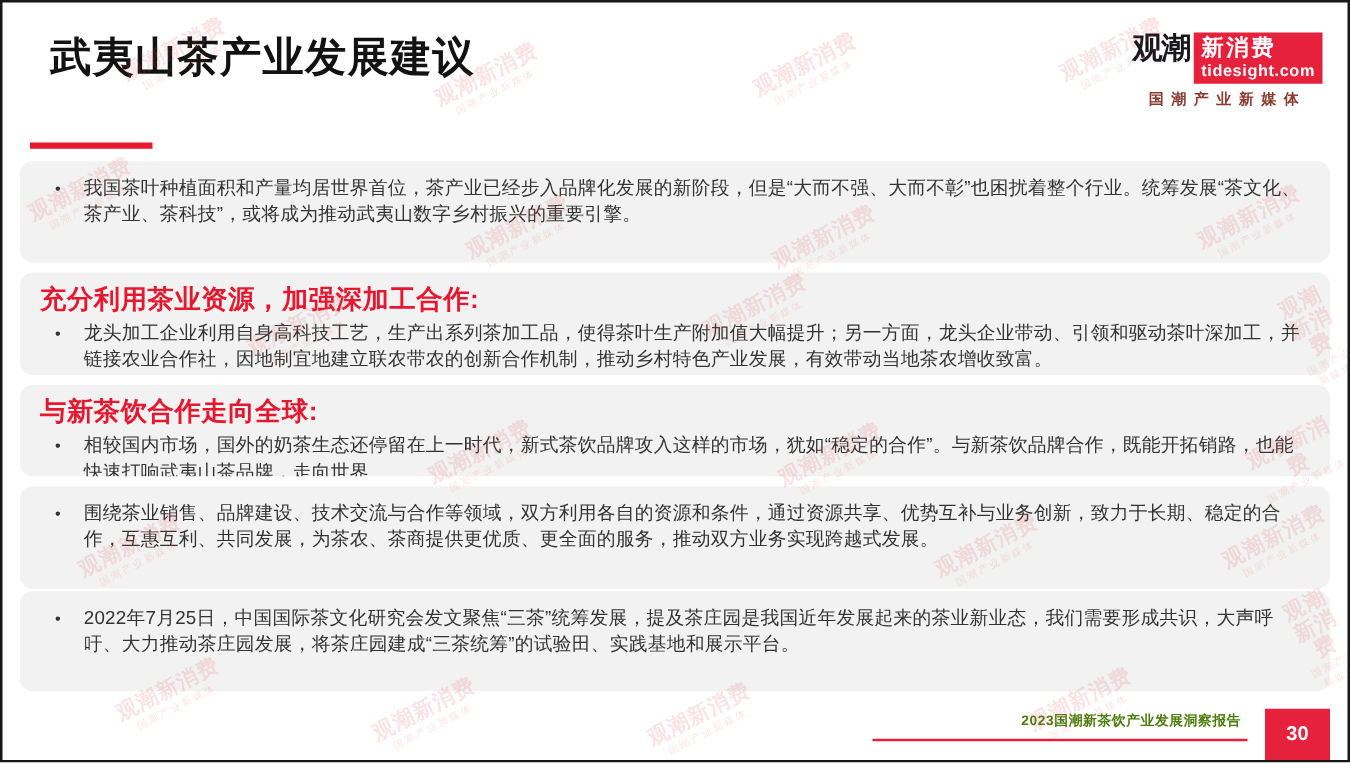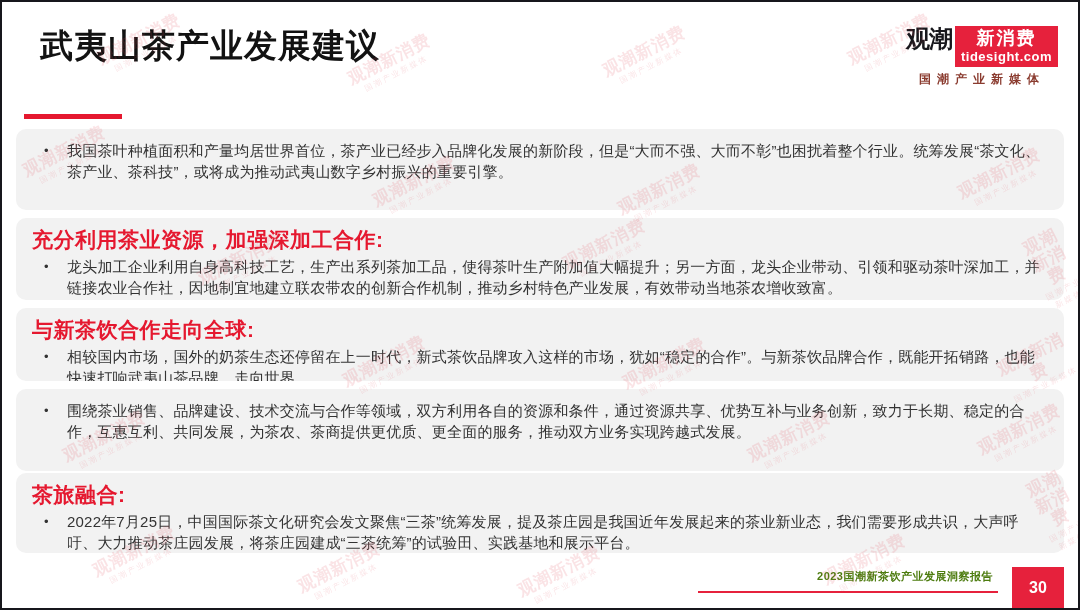--- a/index.html
+++ b/index.html
@@ -12,21 +12,21 @@
   .title {
     position:absolute; left:22px; top:22px; font-size:33px; font-weight:800;
     color:#121212; letter-spacing:1px; z-index:1;margin-left:16px;
   }
   .title-bar { position:absolute; left:22px; top:112px; width:98px; height:5px; background:#E5182F; z-index:1; }
   .logo { position:absolute; top:24px; right:20px; z-index:1; }
   .logo-row { display:flex; align-items:stretch; justify-content:center; }
   .logo-black { font-size:24px; font-weight:900; color:#17171c; line-height:1.05; letter-spacing:-1px; }
   .logo-red {
     background:#E6213C; color:#fff; padding:2px 6px 3px; margin-left:3px;
-    display:flex; flex-direction:column; justify-content:center; text-align:center;
+    display:flex; flex-direction:column; justify-content:center; 
   }
   .logo-red-main { font-size:18px; font-weight:800; letter-spacing:2px; line-height:1.15; }
   .logo-domain { font-size:13px; font-weight:700; letter-spacing:0.5px; }
   .logo-tagline { margin-top:4px; font-size:12px; font-weight:700; color:#8A3B2F; letter-spacing:6px; text-align:center; }
   
   .panel {
     position:absolute; left:14px; right:14px; background:#F2F2F2; border-radius:10px;
     padding:8px 16px 6px; box-sizing:border-box; overflow:hidden; z-index:1;
   }
   #p1{top:127px;height:81px} #p2{top:216px;height:82px} #p3{top:306px;height:73px}
@@ -182,21 +182,20 @@
   </div>
 
   <div class="panel" id="p4">
     <div class="bullet-row">
       <span class="bullet-dot">•</span>
       <span class="bullet-text">围绕茶业销售、品牌建设、技术交流与合作等领域，双方利用各自的资源和条件，通过资源共享、优势互补与业务创新，致力于长期、稳定的合作，互惠互利、共同发展，为茶农、茶商提供更优质、更全面的服务，推动双方业务实现跨越式发展。</span>
     </div>
   </div>
 
   <div class="panel" id="p5">
-    <div class="panel-heading">茶旅融合:</div>
     <div class="bullet-row">
       <span class="bullet-dot">•</span>
       <span class="bullet-text">2022年7月25日，中国国际茶文化研究会发文聚焦“三茶”统筹发展，提及茶庄园是我国近年发展起来的茶业新业态，我们需要形成共识，大声呼吁、大力推动茶庄园发展，将茶庄园建成“三茶统筹”的试验田、实践基地和展示平台。</span>
     </div>
   </div>
 
   <div class="footer-title">2023国潮新茶饮产业发展洞察报告</div>
   <div class="footer-underline"></div>
   <div class="page-badge">30</div>
 

